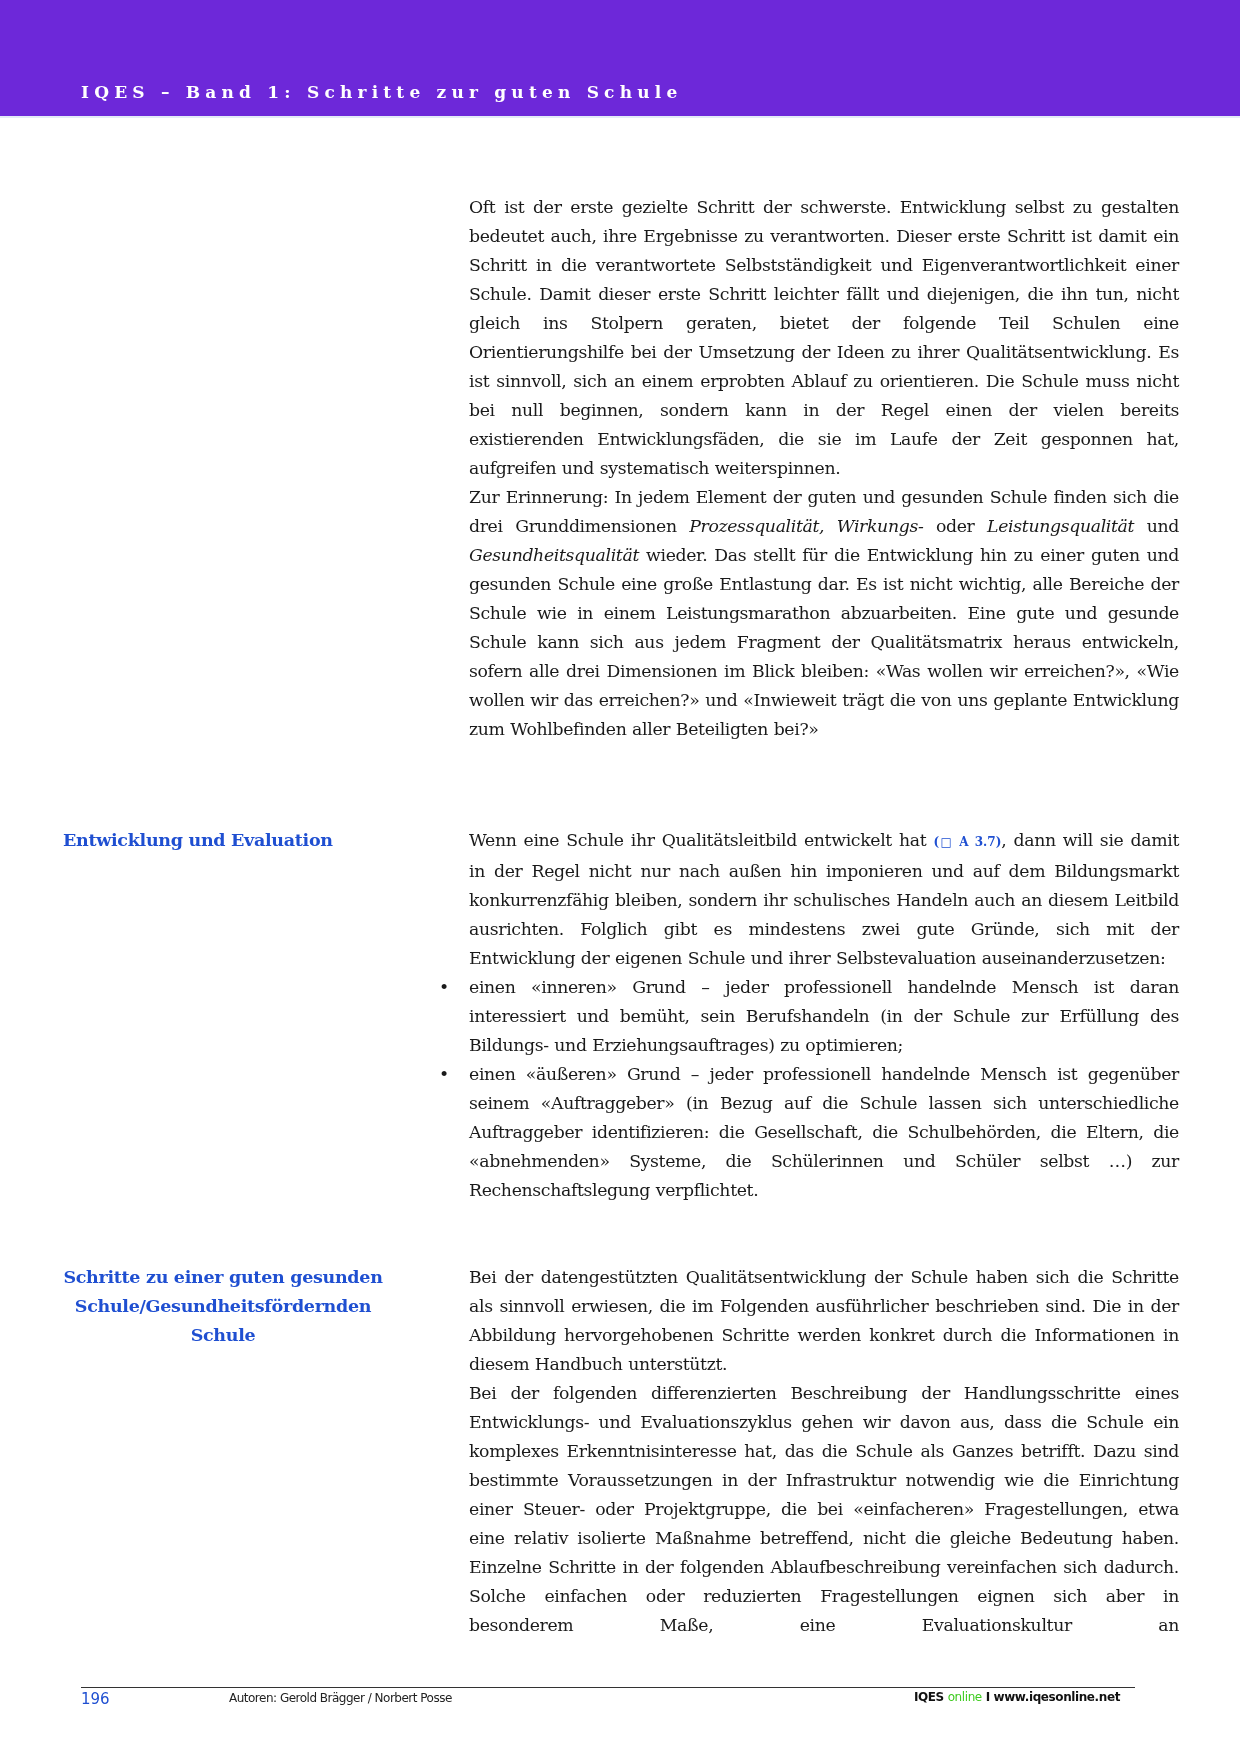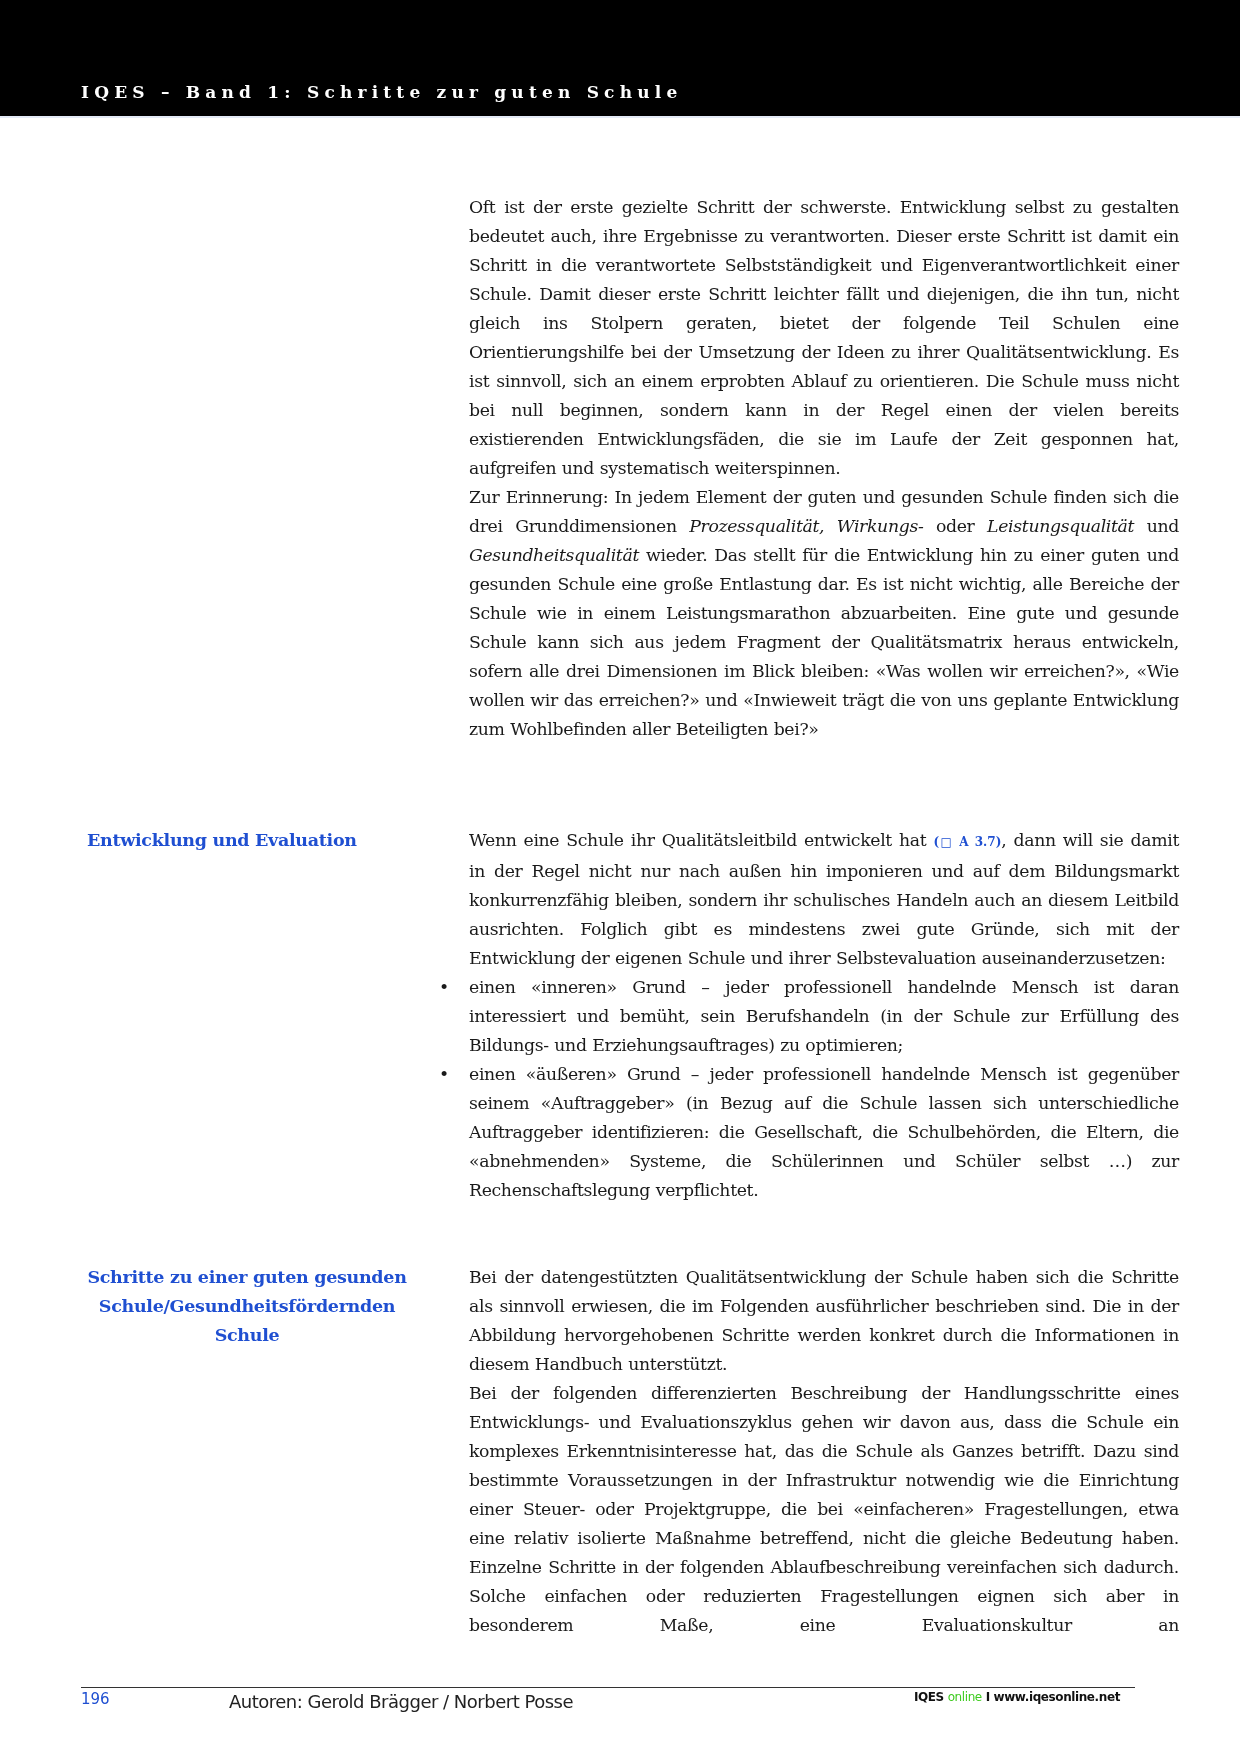--- a/index.html
+++ b/index.html
@@ -1,36 +1,36 @@
 <!DOCTYPE html>
 <html><head>
 <meta charset="utf-8">
 <style>
   html, body { margin:0; padding:0; }
   body { width:1240px; height:1754px; background:#ffffff; position:relative; overflow:hidden;
          font-family:"DejaVu Serif", "Liberation Serif", serif; color:#1a1a1a; }
-  .header { position:absolute; left:0; top:0; width:1240px; height:116px; background:#000000; }
+  .header { position:absolute; left:0; top:0; width:1240px; height:116px; background:#6d28d9; }
   .header-title { position:absolute; left:81px; top:82px; color:#ffffff; font-family:"DejaVu Serif", serif;
                   font-weight:bold; font-size:17px; letter-spacing:5.2px; white-space:nowrap; }
   .header-line { position:absolute; left:0; top:116px; width:1240px; height:2px; background:#e4ebf7; }
 
   .body-col { position:absolute; left:469px; width:710px; font-size:17.3px; line-height:29px;
               text-align:justify; letter-spacing:-0.35px; word-spacing:0.5px; }
   .body-col p { margin:0; }
-  .side-head { position:absolute; left:87px; width:320px; color:#1f4fd1; font-weight:bold;
+  .side-head { position:absolute; left:63px; width:320px; color:#1f4fd1; font-weight:bold;
                font-size:17.5px; line-height:29px; letter-spacing:-0.3px; }
   ul.bullets { margin:0; padding:0; list-style:none; }
   ul.bullets li { position:relative; padding-left:0; }
   ul.bullets li .dot { position:absolute; left:-30px; top:0; }
   .ref { color:#1f4fd1; font-weight:bold; font-size:12px; letter-spacing:0;margin-top:44px; }
 
   .footer-rule { position:absolute; left:81px; top:1687px; width:1054px; height:1px; background:#333; }
   .footer-page { position:absolute; left:81px; top:1690px; color:#1f4fd1; font-size:15px;
                  font-family:"DejaVu Sans", sans-serif; }
-  .footer-authors { position:absolute; left:229px; top:1691px; font-size:18px; color:#222;
+  .footer-authors { position:absolute; left:229px; top:1691px; font-size:12px; color:#222;
                     font-family:"DejaVu Sans", sans-serif; letter-spacing:-0.5px; }
   .footer-brand { position:absolute; right:120px; top:1690px; font-size:12px; font-weight:bold;
                   font-family:"DejaVu Sans", sans-serif; letter-spacing:-0.4px; color:#111; }
   .footer-brand .green { color:#3ecb1f; font-weight:normal; }
 </style>
 </head>
 <body>
 
 <div class="header">
   <div class="header-title">IQES – Band 1: Schritte zur guten Schule</div>

